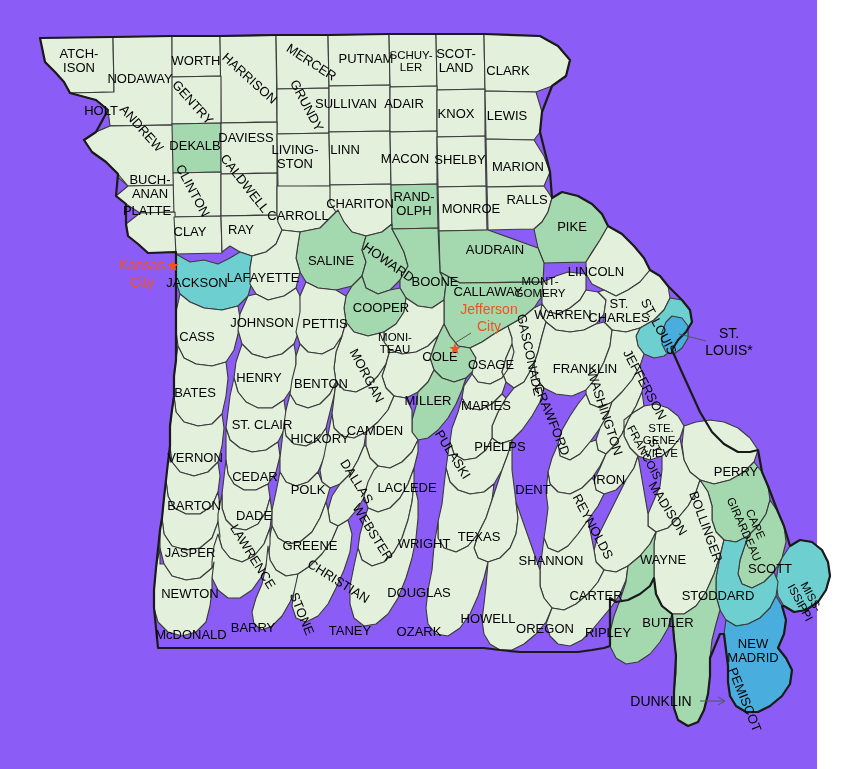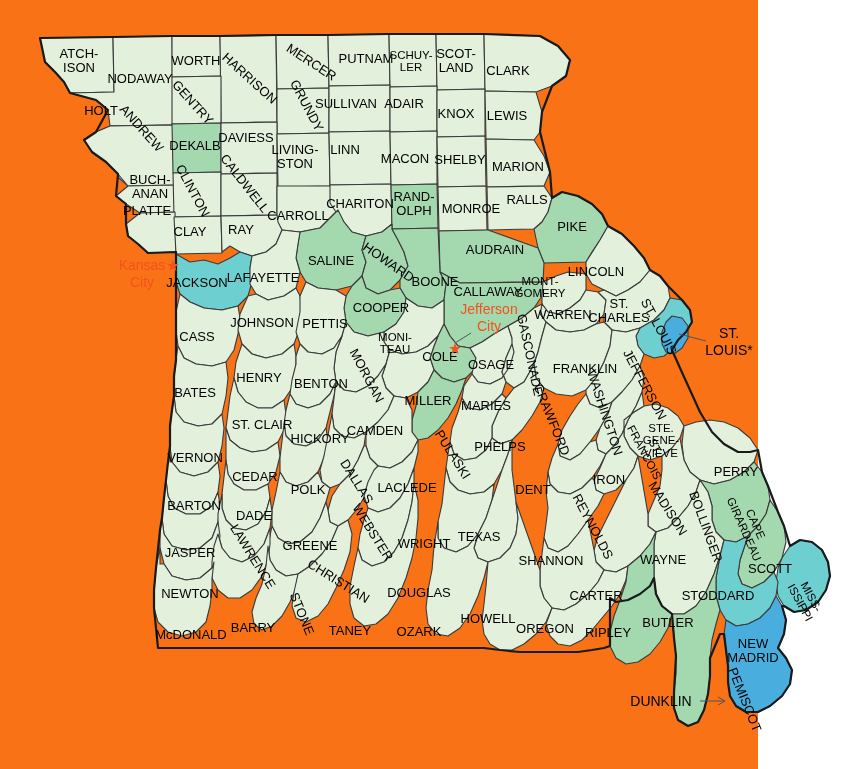--- a/index.html
+++ b/index.html
@@ -1,19 +1,19 @@
 <!DOCTYPE html>
 <html><head>
 <meta charset="utf-8">
 <title>Missouri County Map</title>
 <style>
   html,body{margin:0;padding:0;background:#ffffff;}
   body{width:865px;height:769px;overflow:hidden;
        font-family:"Liberation Sans", sans-serif;}
-  #map-wrap{position:relative;width:758px;height:769px;background:#f97316;text-align:center;}
+  #map-wrap{position:relative;width:817px;height:769px;background:#8b5cf6;text-align:center;}
   svg#mo-map{display:block;width:865px;height:769px;}
   .county{stroke:#3a3a3a;stroke-width:1.1;stroke-linejoin:round;}
   .state-outline{fill:none;stroke:#1a1a1a;stroke-width:2.2;stroke-linejoin:round;}
   .county-label{font-family:"Liberation Sans", sans-serif;
      font-size:13px;fill:#000;text-anchor:middle;dominant-baseline:middle;
      pointer-events:none;}
   .county-label.sm{font-size:11.5px;}
   .city-label{font-family:"Liberation Sans", sans-serif;font-size:14px;
      fill:#f4511e;text-anchor:middle;dominant-baseline:middle;}
   .ext-label{font-family:"Liberation Sans", sans-serif;font-size:14px;

